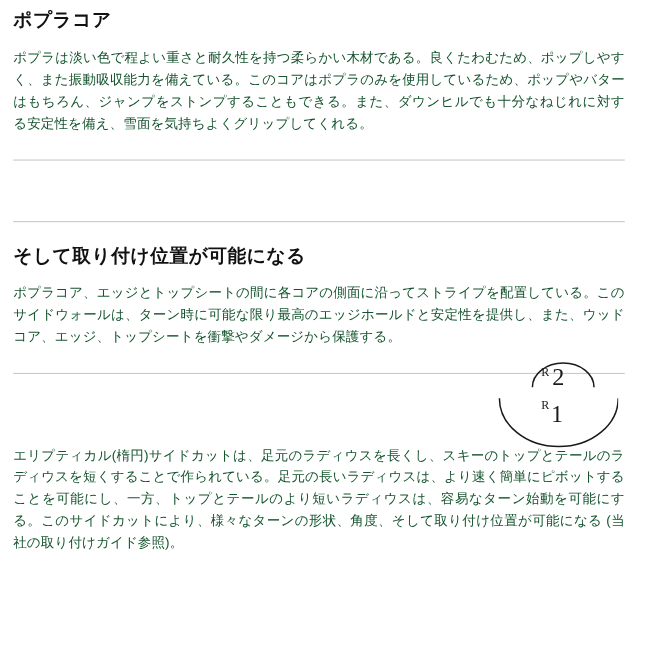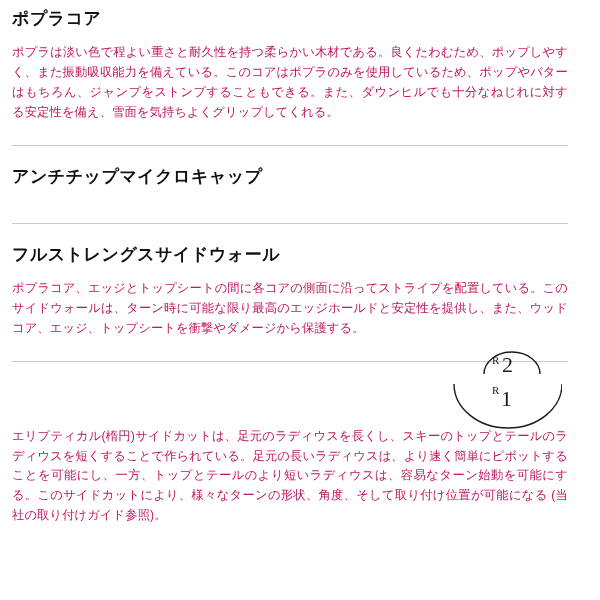--- a/index.html
+++ b/index.html
@@ -29,21 +29,21 @@
     font-weight: bold;
     letter-spacing: 0.5px;
     color: #111111;
     margin: 0;
     padding: 0;
     line-height: 1.3;
   }
   .section-body {
     font-size: 12.3px;
     line-height: 1.62;
-    color: #be185d;
+    color: #14532d;
     margin: 0;
     padding: 0;
     text-align: justify;
     letter-spacing: 0.1px;
   }
   .divider {
     width: 100%;
     height: 1px;
     background: #c9c9c9;
     border: 0;
@@ -85,30 +85,29 @@
   <div class="section" id="sec-popular-core">
     <h2 class="section-title">ポプラコア</h2>
     <p class="section-body">ポプラは淡い色で程よい重さと耐久性を持つ柔らかい木材である。良くたわむため、ポップしやすく、また振動吸収能力を備えている。このコアはポプラのみを使用しているため、ポップやバターはもちろん、ジャンプをストンプすることもできる。また、ダウンヒルでも十分なねじれに対する安定性を備え、雪面を気持ちよくグリップしてくれる。</p>
   </div>
 
   <div class="sp-after-body"></div>
   <hr class="divider">
   <div class="sp-after-rule"></div>
 
   <div class="section" id="sec-anti-chip">
-    <h2 class="section-title">アンチチップマイクロキャップ</h2>
     <div class="sp-title-body"></div>
   </div>
 
   <div class="sp-after-body"></div>
   <hr class="divider">
   <div class="sp-after-rule"></div>
 
   <div class="section" id="sec-full-strength">
-    <h2 class="section-title">フルストレングスサイドウォール</h2>
+    <h2 class="section-title">そして取り付け位置が可能になる</h2>
     <div class="sp-title-body"></div>
     <p class="section-body">ポプラコア、エッジとトップシートの間に各コアの側面に沿ってストライプを配置している。このサイドウォールは、ターン時に可能な限り最高のエッジホールドと安定性を提供し、また、ウッドコア、エッジ、トップシートを衝撃やダメージから保護する。</p>
   </div>
 
   <div class="sp-after-body"></div>
   <hr class="divider">
   <div style="height:52px"></div>
 
   <div class="section" id="sec-elliptical">
 

